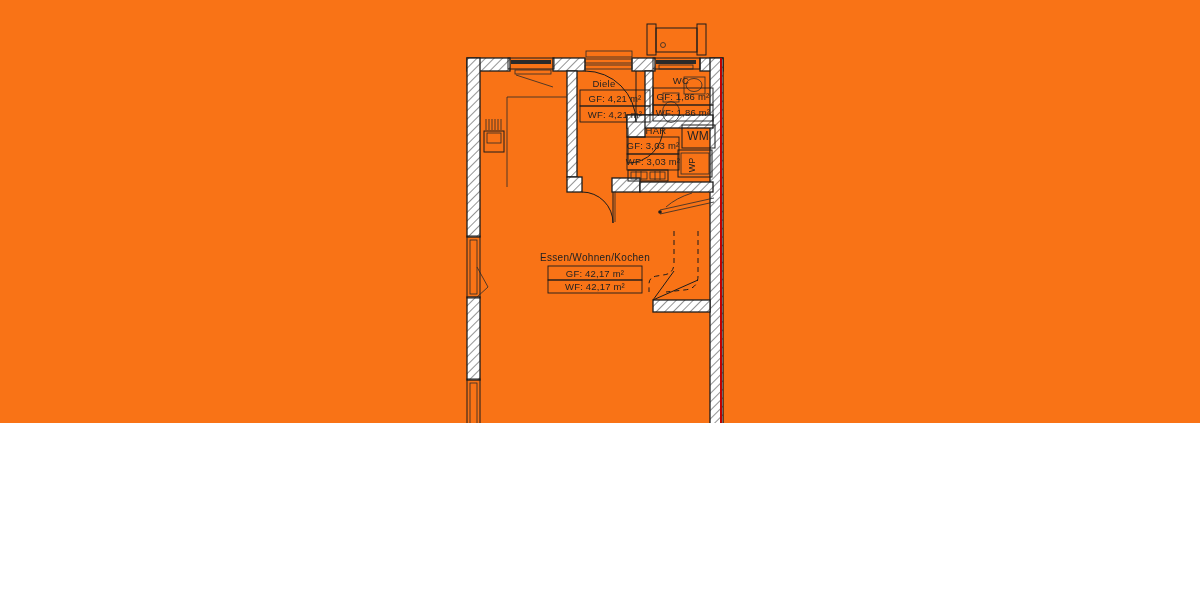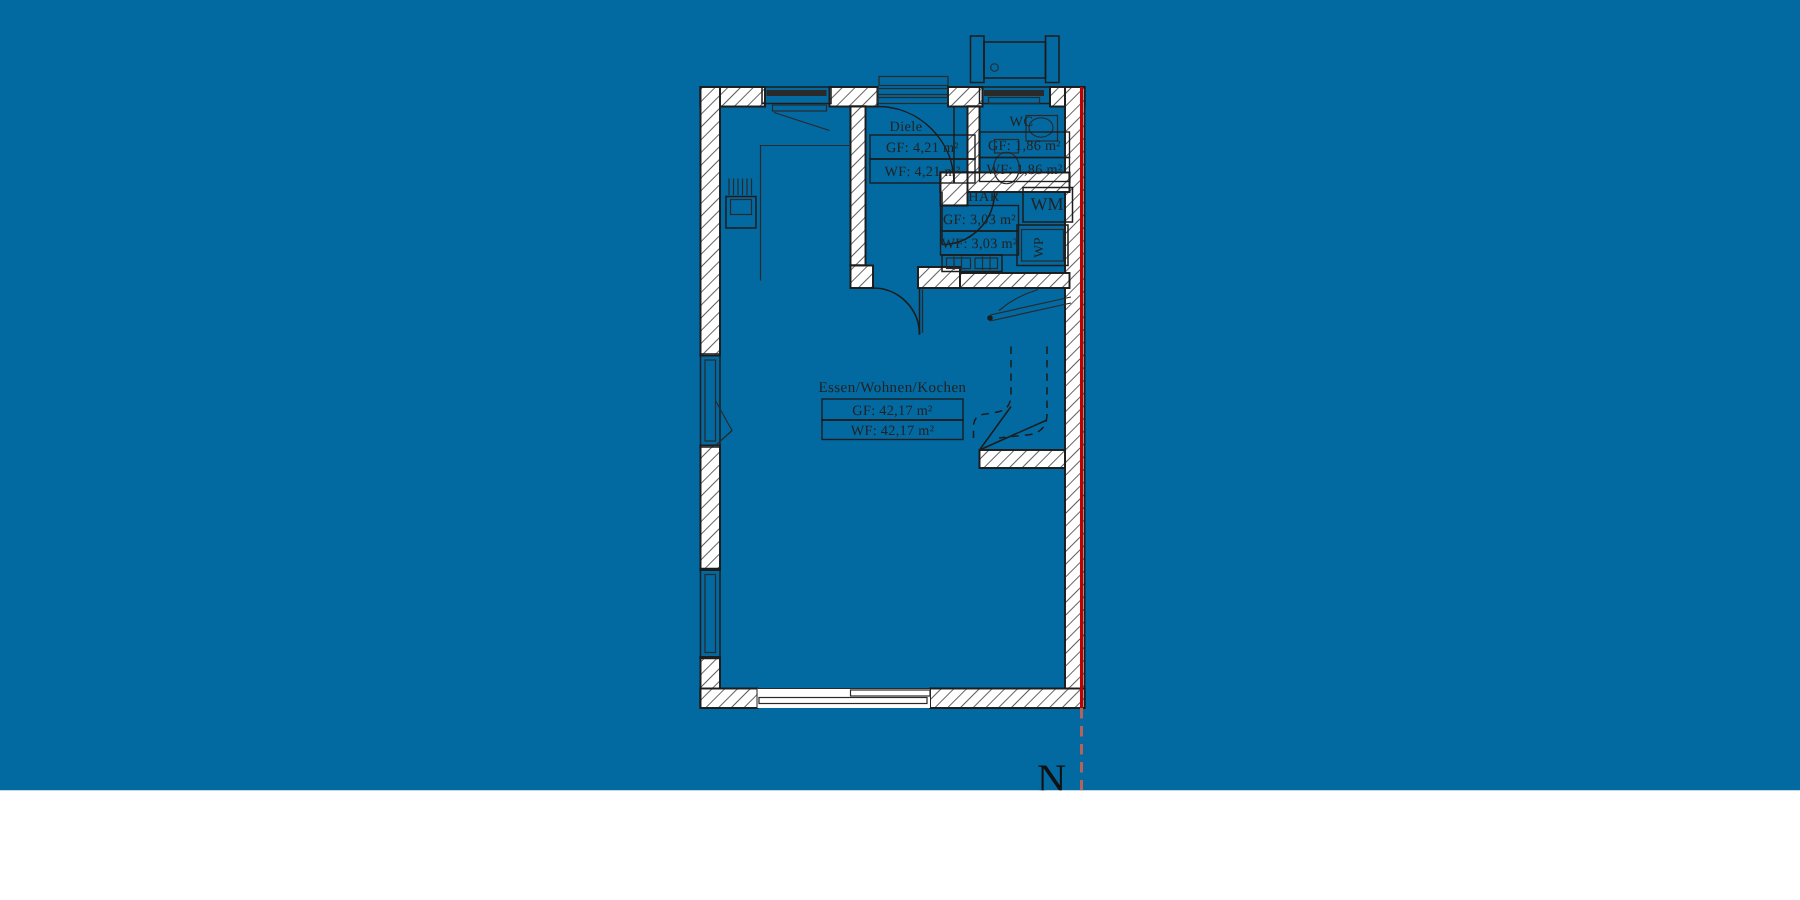--- a/index.html
+++ b/index.html
@@ -1,17 +1,17 @@
 <!DOCTYPE html>
 <html><head>
 <meta charset="utf-8">
 <style>
   html,body{margin:0;padding:0;background:#fff;}
-  .stage{position:relative;width:1200px;height:527px;background:#0369a1;overflow:hidden;
-         font-family:Liberation Serif, serif;}
+  .stage{position:relative;width:1200px;height:423px;background:#f97316;overflow:hidden;
+         font-family:Liberation Sans, sans-serif;}
   svg{display:block;}
   .wall{fill:url(#hatch);stroke:#1c1c1c;stroke-width:1.3;}
   .ln{stroke:#1c1c1c;stroke-width:1;fill:none;}
   .thin{stroke:#2a2a2a;stroke-width:.8;fill:none;}
   .arc{stroke:#1c1c1c;stroke-width:1;fill:none;}
   .dash{stroke:#1c1c1c;stroke-width:1;fill:none;stroke-dasharray:5 4;}
   .boxrow{fill:none;stroke:#1c1c1c;stroke-width:.9;}
   .lbl{fill:#222;font-size:9.5px;letter-spacing:.2px;}
   .title{fill:#222;font-size:9.5px;letter-spacing:.3px;}
   .mid{text-anchor:middle;}

